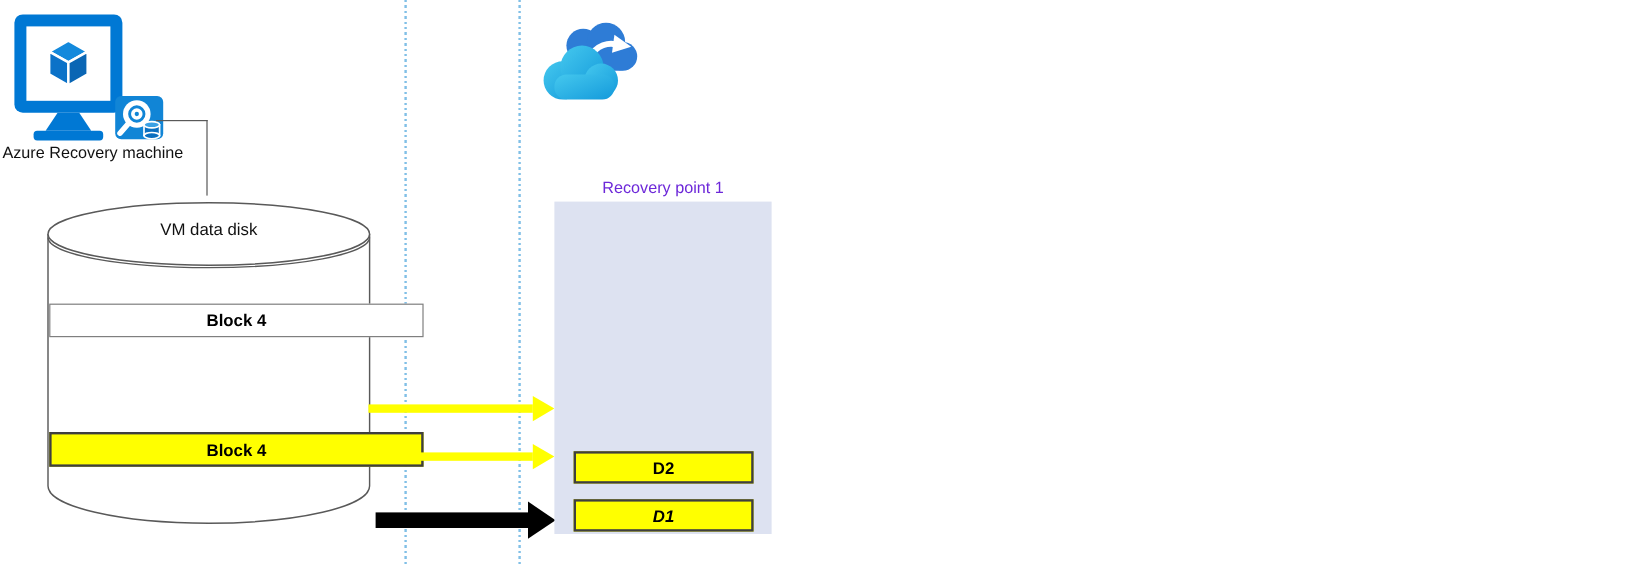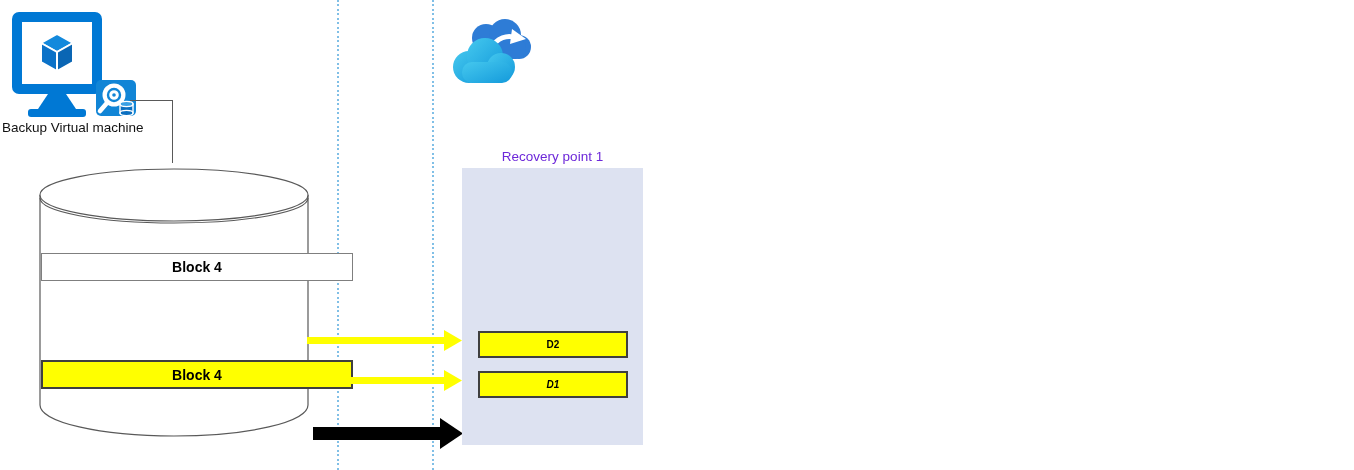--- a/index.html
+++ b/index.html
@@ -77,22 +77,22 @@
     position: absolute; left: 455px; top: 149px; width: 195px;
     text-align: center; font-size: 13.5px; color: #6d28d9;
   }
   .rp-box {
     position: absolute; left: 462px; top: 168px; width: 181px; height: 277px;
     background: #dde2f1;
   }
   .rp-block {
     position: absolute; left: 478px; width: 150px; height: 27px;
     background: #ffff00; border: 2px solid #3f3f3f;
-    font-weight: bold; font-size: 10px; color: #000;
-    display: flex; align-items: center; justify-content: center;
+    font-weight: bold; font-size: 14px; color: #000;
+    display: flex; align-items: center; justify-content: center; margin-top: 45px;
   }
   .rp-block.d2 { top: 331px; }
   .rp-block.d1 { top: 371px; font-style: italic; }
 
   
   .cloud-icon { position: absolute; left: 448px; top: 10px; width: 86px; height: 76px; }
 </style>
 </head>
 <body>
 
@@ -124,27 +124,28 @@
       <g stroke="#ffffff" stroke-width="1.4">
         <rect x="110" y="96" width="13" height="9" fill="#0b6fc0"></rect>
         <ellipse cx="116.5" cy="96" rx="6.5" ry="2.6" fill="#3aa0e4"></ellipse>
         <ellipse cx="116.5" cy="105" rx="6.5" ry="2.6" fill="#0b6fc0"></ellipse>
       </g>
     </g>
   </svg>
 
   <div class="connector"></div>
 
-  <div class="vm-label">Backup Virtual machine</div>
+  <div class="vm-label">Azure Recovery machine</div>
 
   <svg class="cylinder-svg" viewBox="0 0 276 284">
     <path d="M4,34 L4,244 A134,31 0 0 0 272,244 L272,34" fill="#ffffff" stroke="#595959" stroke-width="1.2"></path>
     <ellipse cx="138" cy="34" rx="134" ry="26" fill="#ffffff" stroke="#595959" stroke-width="1.2"></ellipse>
     <path d="M4,37 A134,25 0 0 0 272,37" fill="none" stroke="#595959" stroke-width="1.1"></path>
   </svg>
+  <div class="disk-title">VM data disk</div>
 
   <div class="disk-block b4">Block 4</div>
   <div class="disk-block b1 hl">Block 4</div>
 
   <svg class="arrows-svg" viewBox="0 0 160 130">
     <g>
       <rect x="2" y="12" width="137" height="7" fill="#ffff00"></rect>
       <polygon points="139,5 157,15.5 139,26" fill="#ffff00"></polygon>
     </g>
     <g>

